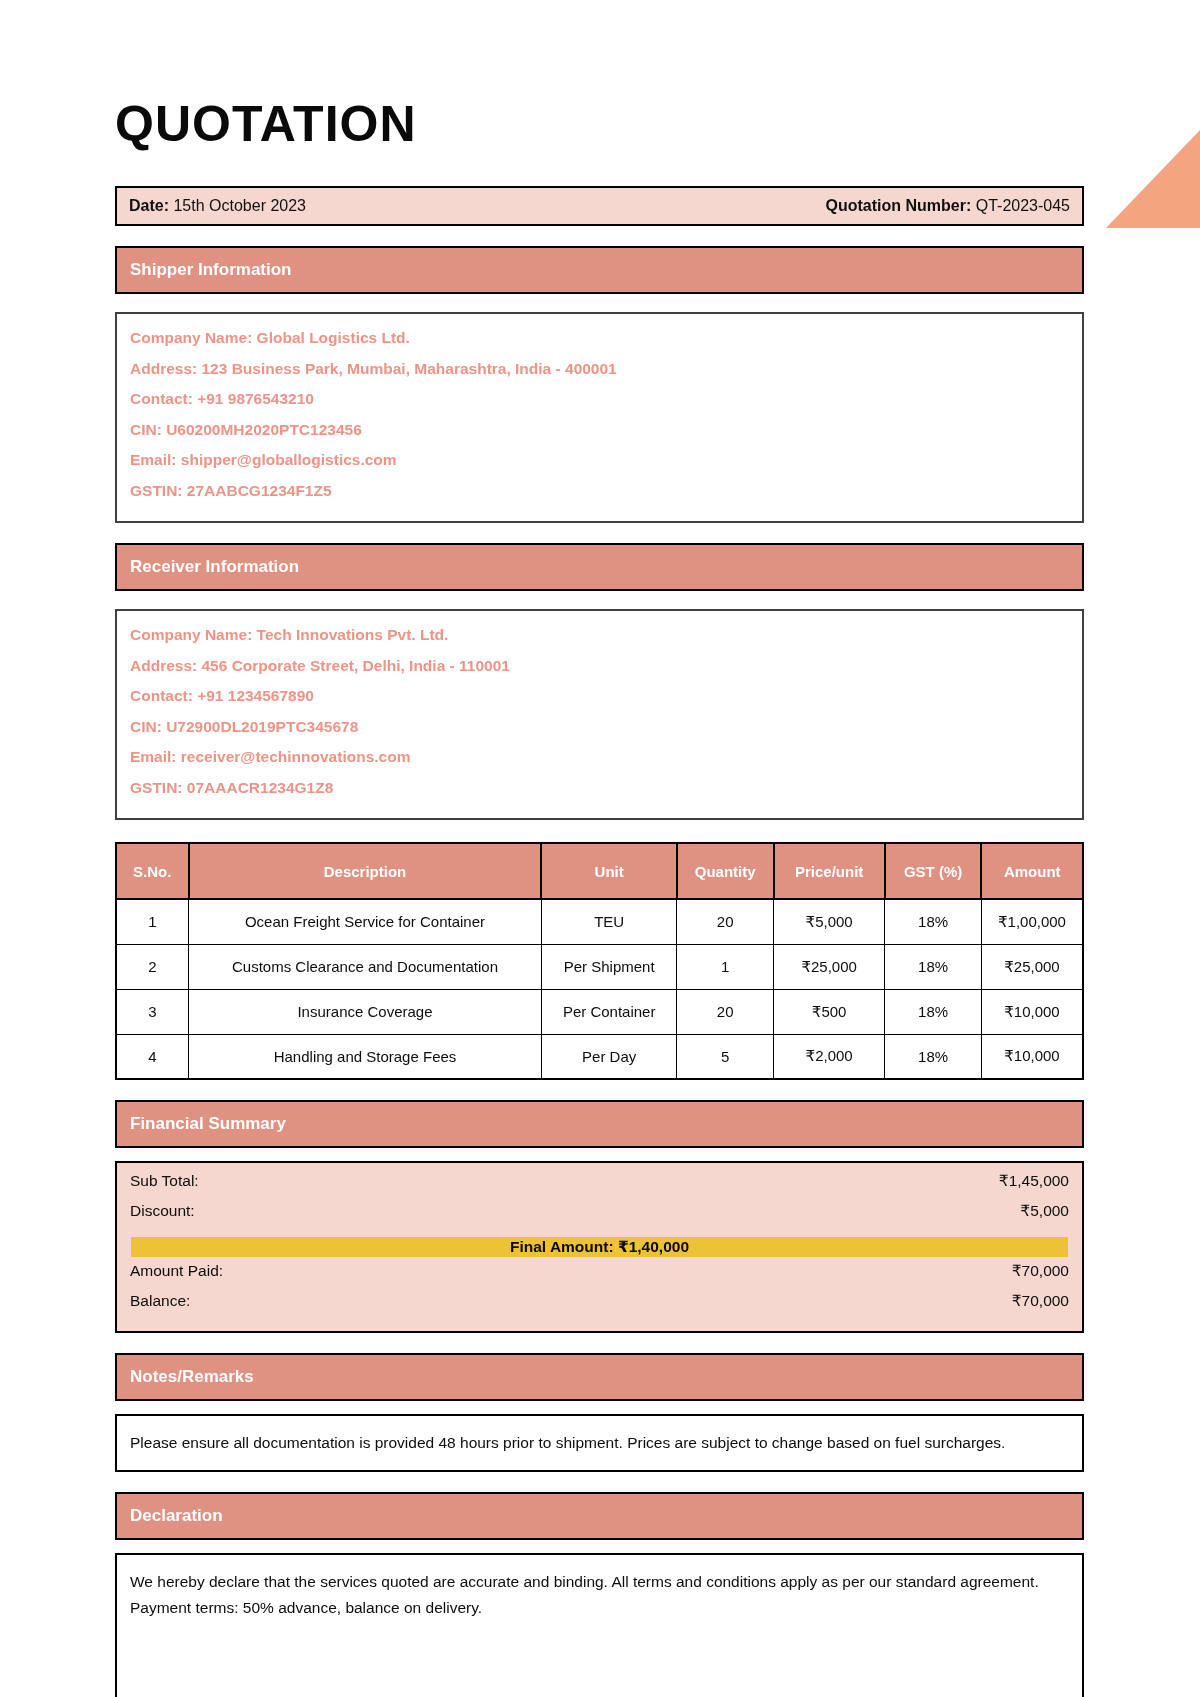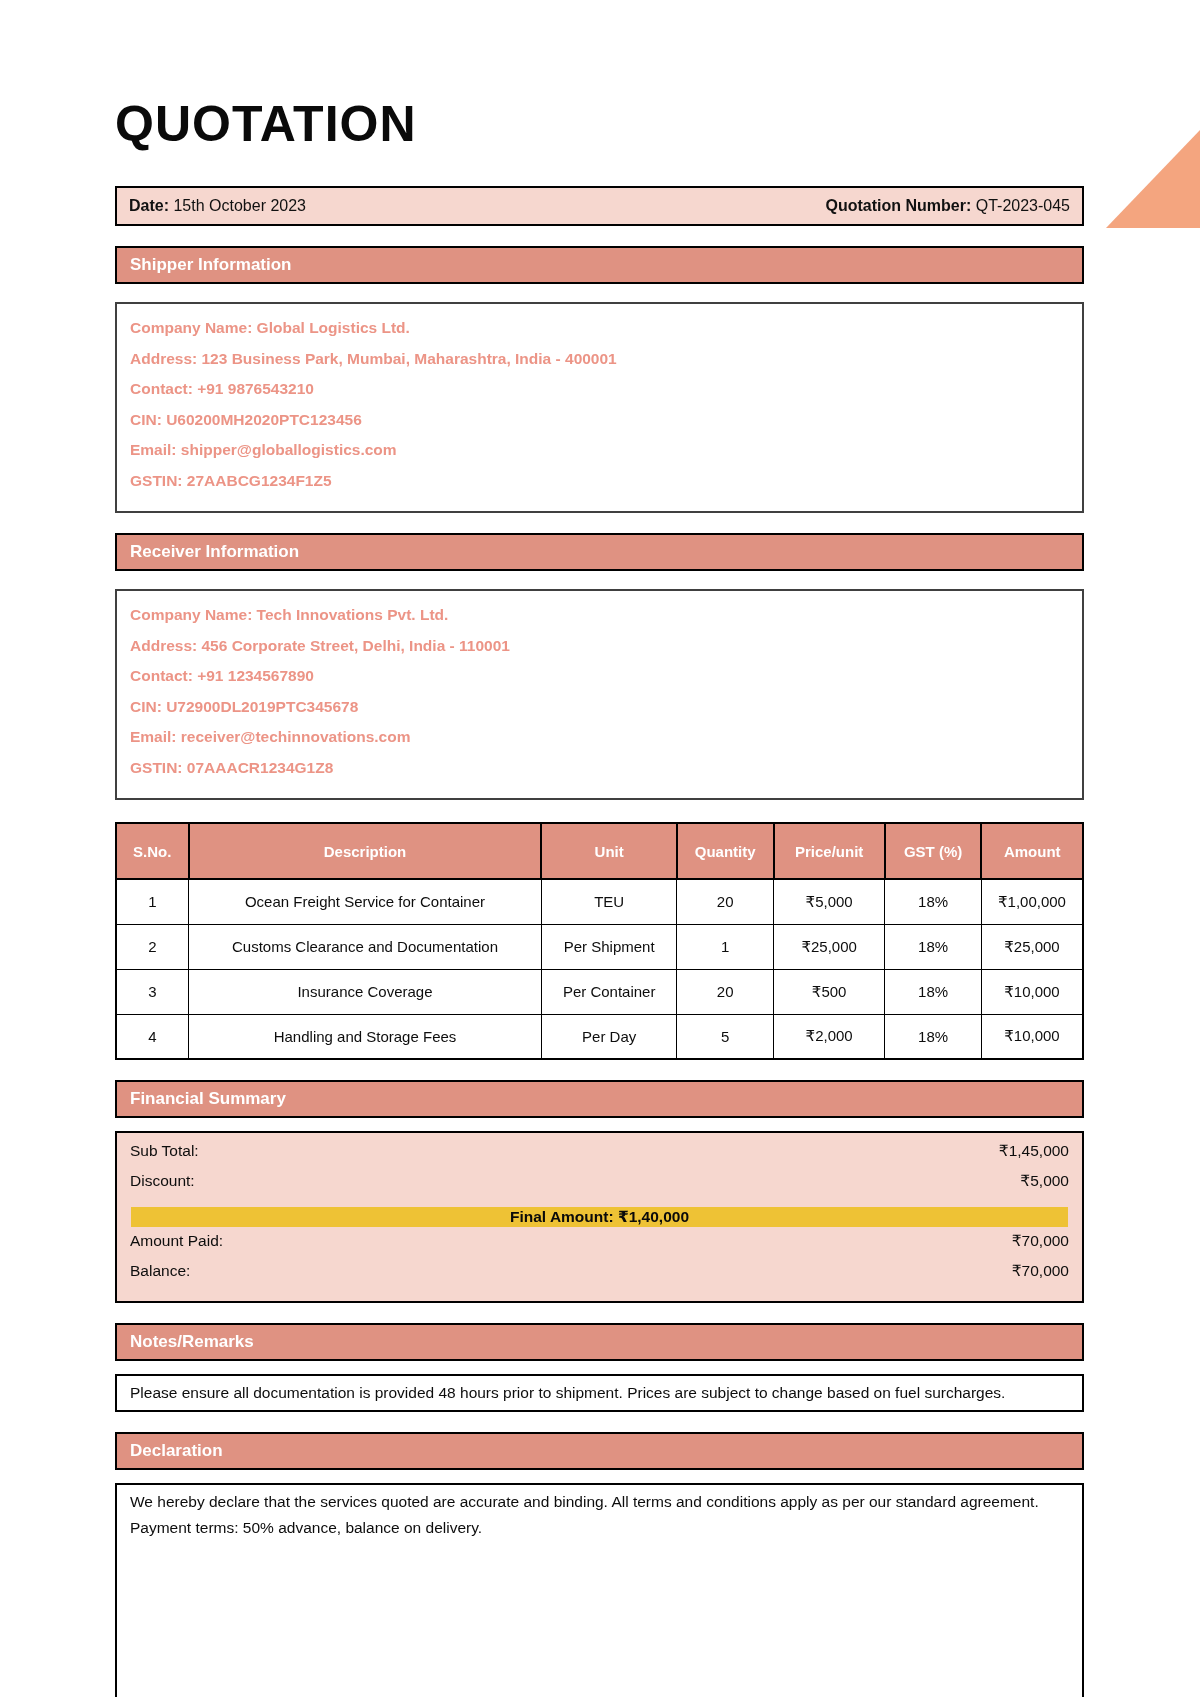--- a/index.html
+++ b/index.html
@@ -30,21 +30,21 @@
     background: var(--light-pink-bg, #f6d7cf);
     border: 2px solid #000;
     display: flex; justify-content: space-between; align-items: center;
     padding: 0 12px; font-size: 16px;
   }
   .bold { font-weight: bold; margin-top: 44px; }
   .meta-pair { white-space: nowrap; }
   .meta-pair .val { font-weight: normal; }
 
   .section-header {
-    margin-top: 20px; height: 38px;
+    margin-top: 20px; height: 48px;
     background: var(--section-header-bg, #df9282);
     border: 2px solid #000;
     display: flex; align-items: center; padding: 0 13px;
     color: #fff; font-weight: bold; font-size: 17px;
   }
 
   .info-box {
     margin-top: 18px; border: 2px solid #404040;
     padding: 9px 13px 15px; background: #fff;
   }
@@ -87,21 +87,21 @@
   }
   .final-bar {
     margin: 5px 14px; height: 20px;
     background: var(--final-amount-bg, #eec235);
     display: flex; align-items: center; justify-content: center;
     font-weight: bold; font-size: 15.5px; color: #0a0a0a;
   }
 
   .text-box {
     margin-top: 13px; border: 2px solid #000; background: #fff;
-    padding: 4px 13px; font-size: 15.5px; line-height: 26px; color: #0d0d0d;
+    padding: 14px 13px; font-size: 15.5px; line-height: 26px; color: #0d0d0d;
   }
   .text-box.clipped { min-height: 240px; border-bottom: none; }
 </style>
 </head>
 <body>
 
 <div class="corner-triangle"></div>
 
 <div class="content">
 

